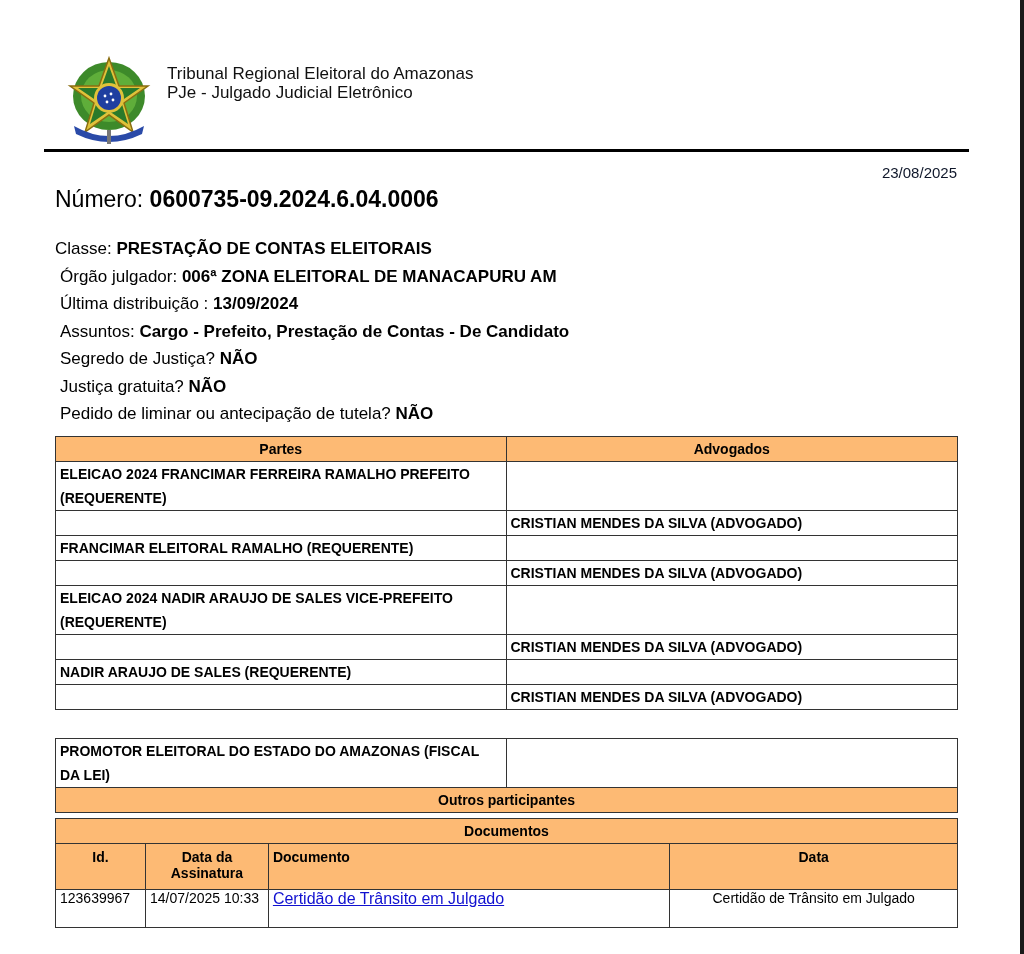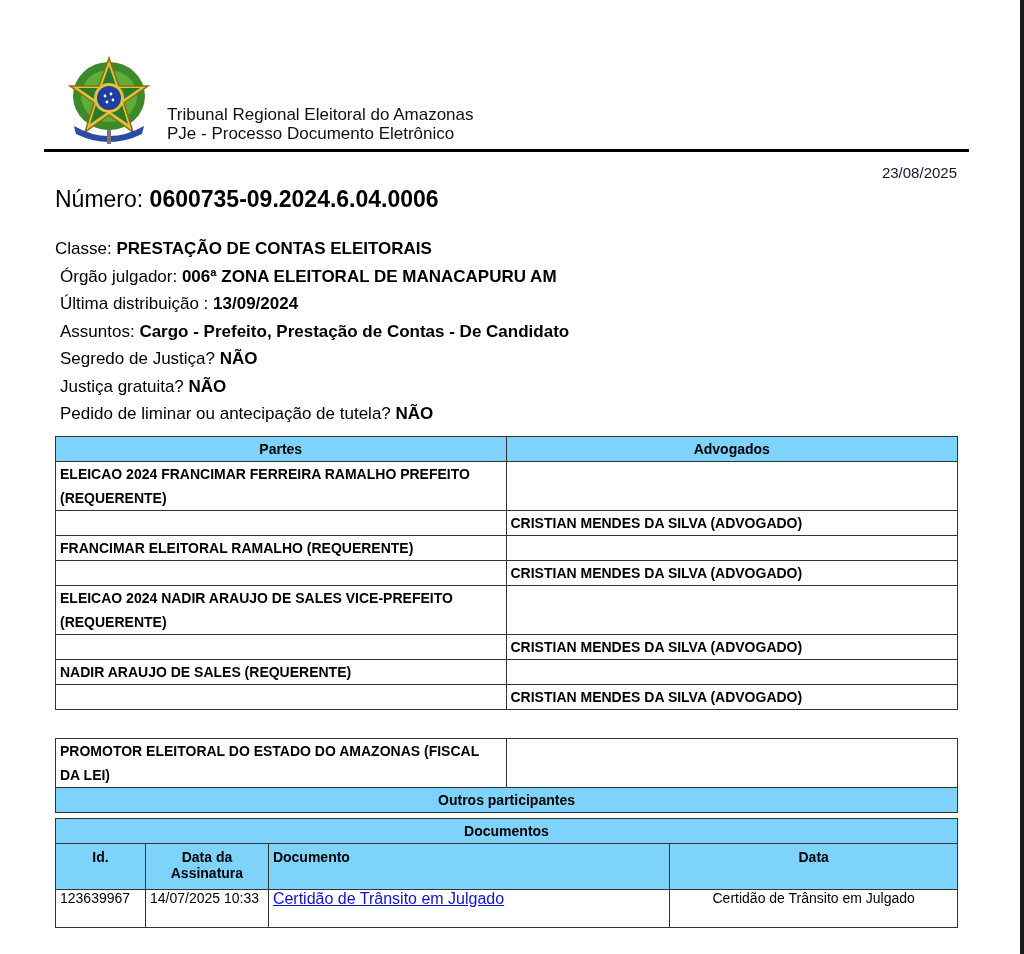--- a/index.html
+++ b/index.html
@@ -3,32 +3,32 @@
 <meta charset="utf-8">
 <style>
   html, body { margin: 0; padding: 0; }
   body {
     width: 1024px; height: 954px; background: #ffffff; position: relative; overflow: hidden;
     font-family: "Liberation Sans", sans-serif; color: #000;
   }
   .edge-bar { position: absolute; top: 0; right: 0; width: 4px; height: 954px; background: #1a1a1a; }
   .header { position: absolute; left: 44px; top: 52px; width: 925px; height: 98px; }
   .logo { position: absolute; left: 20px; top: 2px; width: 90px; height: 92px; }
-  .org { position: absolute; left: 123px; top: 12px; font-size: 17px; line-height: 19px; color: #111; margin-top: 41px; }
+  .org { position: absolute; left: 123px; top: 12px; font-size: 17px; line-height: 19px; color: #111; }
   .rule { position: absolute; left: 44px; top: 149px; width: 925px; height: 3px; background: #000; }
   .date { position: absolute; right: 67px; top: 164px; font-size: 15px; color: #0f172a; }
   .numero { position: absolute; left: 55px; top: 186px; font-size: 23px; }
   .numero b { font-weight: bold; }
   .info { position: absolute; left: 55px; top: 237px; font-size: 17px; }
   .info .line { height: 27.5px; line-height: 24px; white-space: nowrap; }
   .info .line.indent { padding-left: 5px; }
   .info b { font-weight: bold; }
   table { border-collapse: collapse; position: absolute; left: 55px; width: 903px; font-size: 14px; }
   td, th { border: 1.5px solid #333; padding: 0 4px; vertical-align: top; }
-  th { background: #7dd3fc; font-weight: bold; text-align: center; height: 24px; line-height: 24px; }
+  th { background: #fdba74; font-weight: bold; text-align: center; height: 24px; line-height: 24px; }
   .parts td { font-weight: bold; line-height: 24px; height: 24px; }
   .parts td.lawyer { vertical-align: bottom; }
   .parts td.party-tall { height: 48px; }
   #partes { top: 436px; }
   #outros { top: 738px; }
   #docs { top: 818px; font-size: 14px; }
   #docs th.sub { height: 40px; line-height: 16px; vertical-align: top; padding-top: 5px; }
   #docs th.left { text-align: left; }
   #docs td { height: 36px; line-height: 15px; padding-top: 1px; }
   #docs td.tipo { text-align: center; }
@@ -49,21 +49,21 @@
     <circle cx="45" cy="44" r="12" fill="#1f3fa0"></circle>
     <circle cx="41" cy="42" r="1.4" fill="#fff"></circle>
       <circle cx="47" cy="40" r="1.4" fill="#fff"></circle>
     <circle cx="49" cy="46" r="1.4" fill="#fff"></circle>
       <circle cx="43" cy="48" r="1.4" fill="#fff"></circle>
     <path d="M10 72 Q45 92 80 72 L78 80 Q45 96 12 80 Z" fill="#2a4aa8"></path>
     <rect x="43" y="76" width="4" height="14" fill="#777"></rect>
   </svg>
   <div class="org">
     <div>Tribunal Regional Eleitoral do Amazonas</div>
-    <div>PJe - Processo Documento Eletrônico</div>
+    <div>PJe - Julgado Judicial Eletrônico</div>
   </div>
 </div>
 <div class="rule"></div>
 
 <div class="date">23/08/2025</div>
 
 <div class="numero">
   <span>Número: </span><b>0600735-09.2024.6.04.0006</b>
 </div>
 

